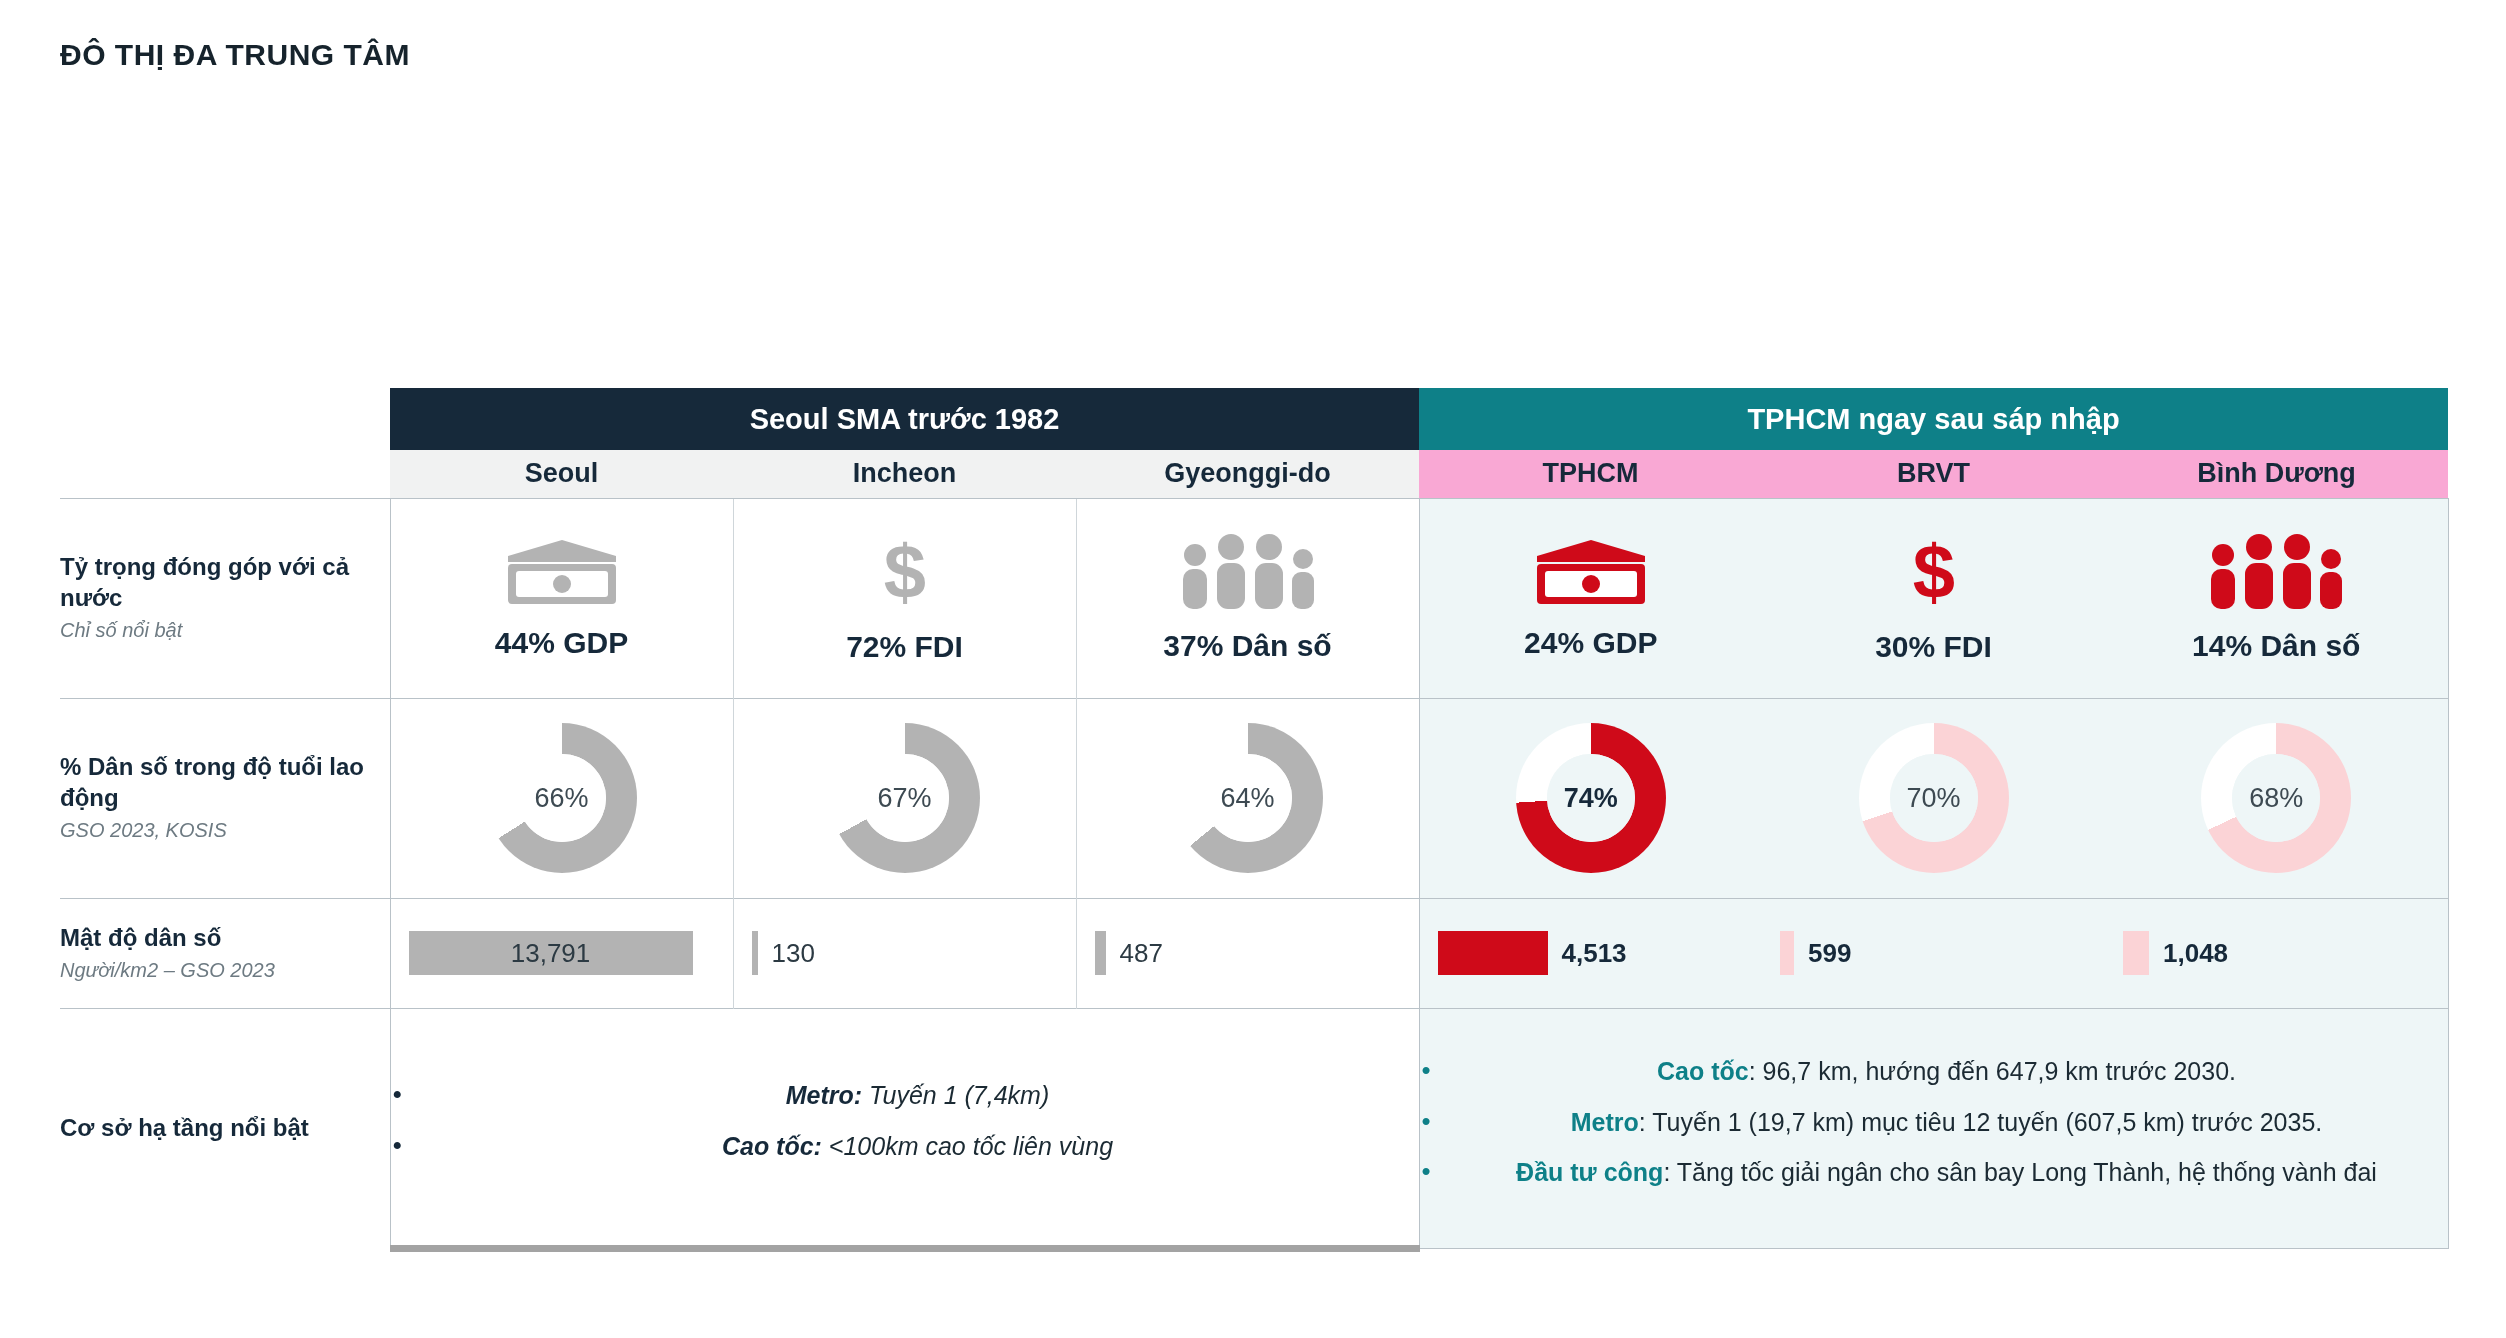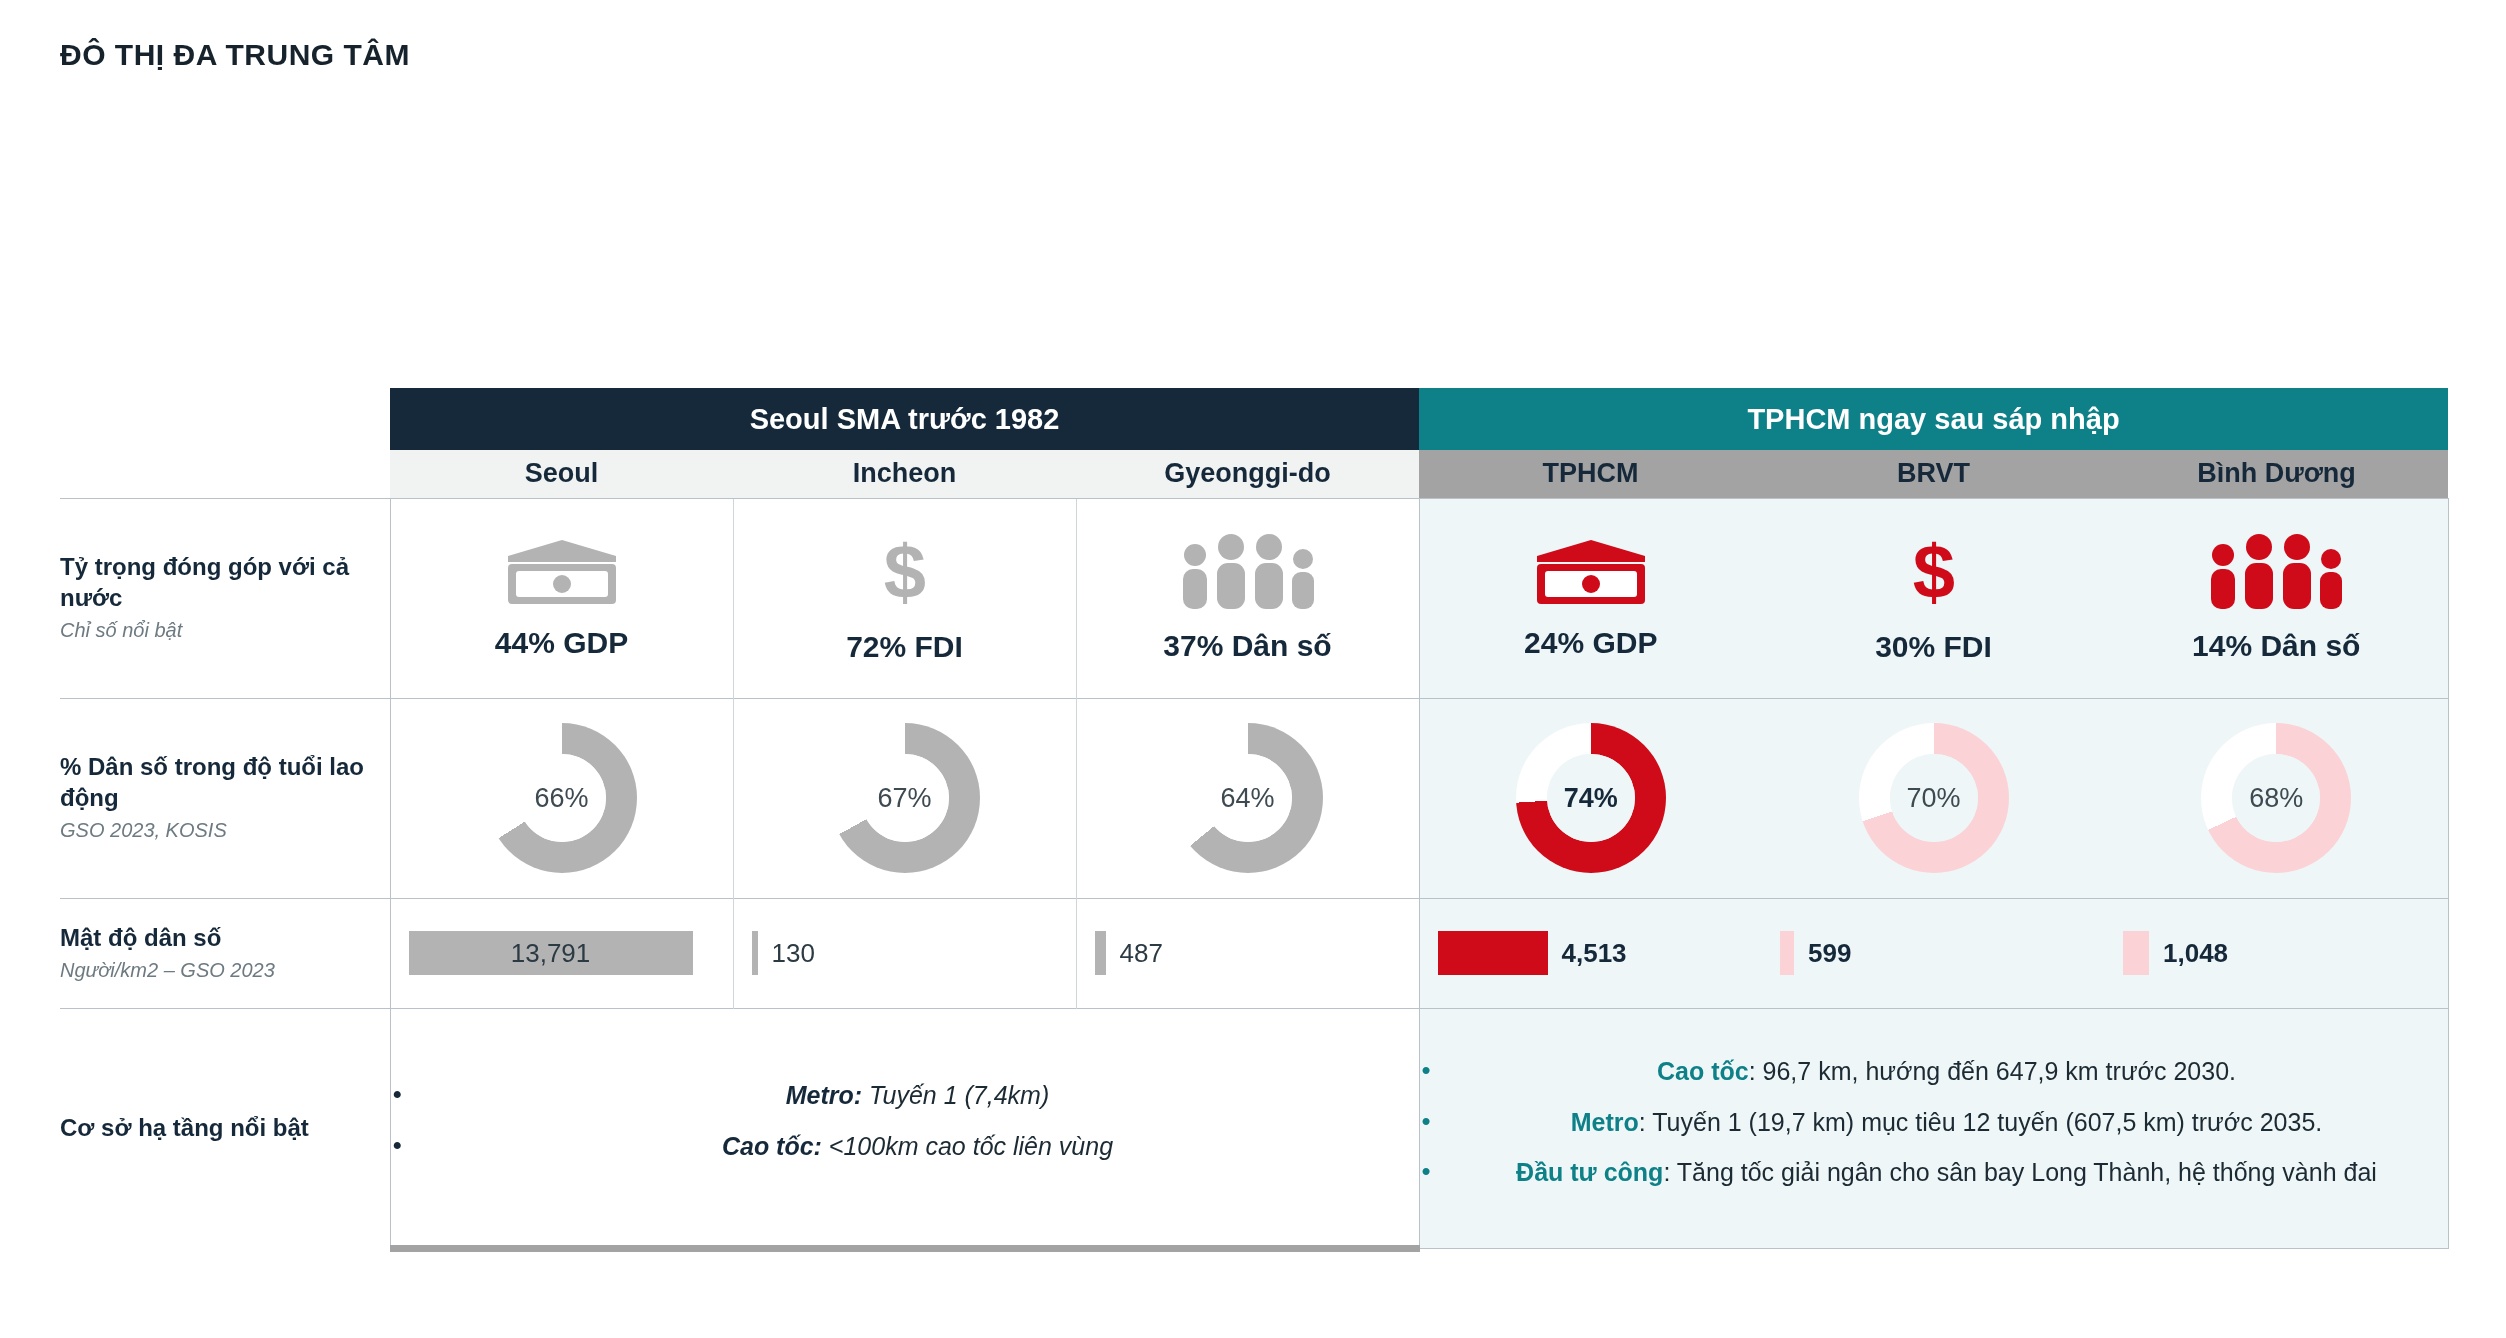--- a/index.html
+++ b/index.html
@@ -69,21 +69,21 @@
   .grp-blank { background: #ffffff; border: none; }
 
   .sub-head {
     height: 48px;
     font-size: 27px;
     font-weight: bold;
     text-align: center;
     color: #16293a;
   }
   .sub-head.left  { background: #f1f2f2; }
-  .sub-head.right { background: #a3a3a3; }
+  .sub-head.right { background: #f9a8d4; }
 
   .rowlabel {
     padding: 12px 16px 12px 16px;
     font-size: 24px;
     font-weight: bold;
     line-height: 1.28;
     color: #16293a;
     border-right: 1px solid #b9c2c8;
     border-top: 1px solid #b9c2c8;
     background: #ffffff;

